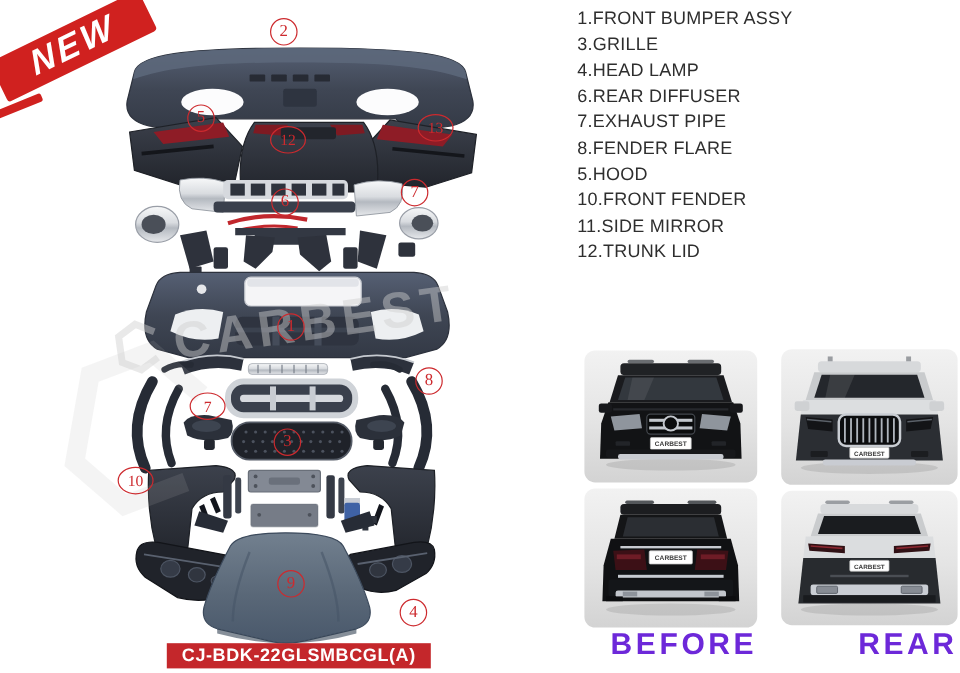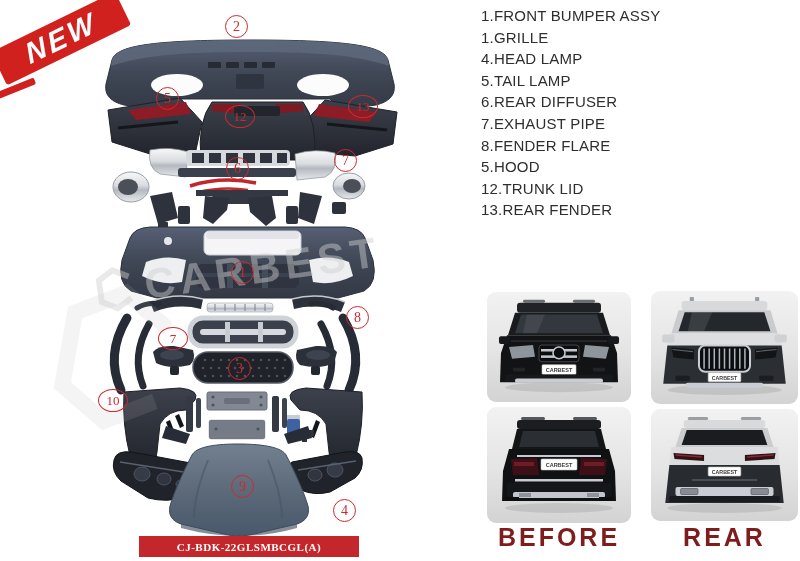--- a/index.html
+++ b/index.html
@@ -26,37 +26,37 @@
   .marker.d2{width:28px;height:21px;font-size:13px;}
 
   
   .watermark{position:absolute;left:94px;top:246px;display:flex;align-items:center;gap:10px;
              transform:rotate(-8deg);opacity:.45;z-index:5;pointer-events:none;}
   .watermark span{font-size:42px;font-weight:800;letter-spacing:5px;color:#cfcfcf;}
   .wm-big-hex{position:absolute;left:50px;top:282px;opacity:.14;transform:rotate(10deg);z-index:4;pointer-events:none;}
 
   
   .product-code{position:absolute;left:139px;top:536px;width:220px;height:21px;background:#c4272b;
-                color:#ffffff;font-size:11px;font-weight:700;letter-spacing:.5px;
-                display:flex;align-items:center;justify-content:center;z-index:7;font-family:Liberation Serif, serif;}
+                color:#ffffff;font-size:15px;font-weight:700;letter-spacing:.5px;
+                display:flex;align-items:center;justify-content:center;z-index:7;}
 
   
   .parts-list{position:absolute;left:481px;top:5px;color:#2e2e2e;}
   .plist-row{font-size:15px;line-height:21.6px;letter-spacing:.2px;white-space:nowrap;}
 
   
   .photo-card{position:absolute;border-radius:9px;overflow:hidden;
               background:linear-gradient(180deg,#f2f2f2 0%,#e4e4e4 55%,#d3d3d3 100%);}
   .photo-card svg{display:block;width:100%;height:100%;}
   .p1{left:487px;top:292px;width:144px;height:110px;}
   .p2{left:651px;top:291px;width:147px;height:113px;}
   .p3{left:487px;top:407px;width:144px;height:116px;}
   .p4{left:651px;top:409px;width:147px;height:112px;}
-  .cmp-label{position:absolute;top:523px;font-size:25px;font-weight:800;letter-spacing:3px;color:#7f1d1d;
-             text-align:center;}
+  .cmp-label{position:absolute;top:523px;font-size:25px;font-weight:800;letter-spacing:3px;color:#6d28d9;
+             text-align:right;}
   .lab-before{left:487px;width:144px;}
   .lab-after{left:651px;width:147px;}
   .plate-text{font-family:"Liberation Sans",sans-serif;font-weight:700;fill:#3a3a3a;}
 </style>
 </head>
 <body>
 
 <div class="canvas">
 
   <svg class="diagram" viewBox="0 0 470 545">
@@ -315,29 +315,29 @@
   <div class="marker" style="left:231px;top:475px">9</div>
   <div class="marker d2" style="left:98px;top:389px">10</div>
   <div class="marker d2" style="left:158px;top:327px">7</div>
   <div class="marker d2" style="left:225px;top:105px">12</div>
   <div class="marker d2" style="left:348px;top:95px">13</div>
 
   <div class="product-code">CJ-BDK-22GLSMBCGL(A)</div>
 
   <div class="parts-list">
     <div class="plist-row">1.FRONT BUMPER ASSY</div>
-    <div class="plist-row">1.GRILLE</div>
+    <div class="plist-row">3.GRILLE</div>
     <div class="plist-row">4.HEAD LAMP</div>
-    <div class="plist-row">5.TAIL LAMP</div>
     <div class="plist-row">6.REAR DIFFUSER</div>
     <div class="plist-row">7.EXHAUST PIPE</div>
     <div class="plist-row">8.FENDER FLARE</div>
     <div class="plist-row">5.HOOD</div>
+    <div class="plist-row">10.FRONT FENDER</div>
+    <div class="plist-row">11.SIDE MIRROR</div>
     <div class="plist-row">12.TRUNK LID</div>
-    <div class="plist-row">13.REAR FENDER</div>
   </div>
 
   <div class="photo-card p1">
     <svg viewBox="0 0 144 112" preserveAspectRatio="none">
       <ellipse cx="72" cy="97" rx="54" ry="5" fill="#00000018"></ellipse>
       <rect x="36" y="8" width="22" height="3" rx="1.5" fill="#6a6d71"></rect>
         <rect x="86" y="8" width="22" height="3" rx="1.5" fill="#6a6d71"></rect>
       <rect x="30" y="11" width="84" height="10" rx="3" fill="#202225"></rect>
       <path d="M28,21 L116,21 L123,44 L21,44 Z" fill="#1a1b1e"></path>
       <path d="M34,23 L110,23 L116,42 L28,42 Z" fill="#33383e"></path>

